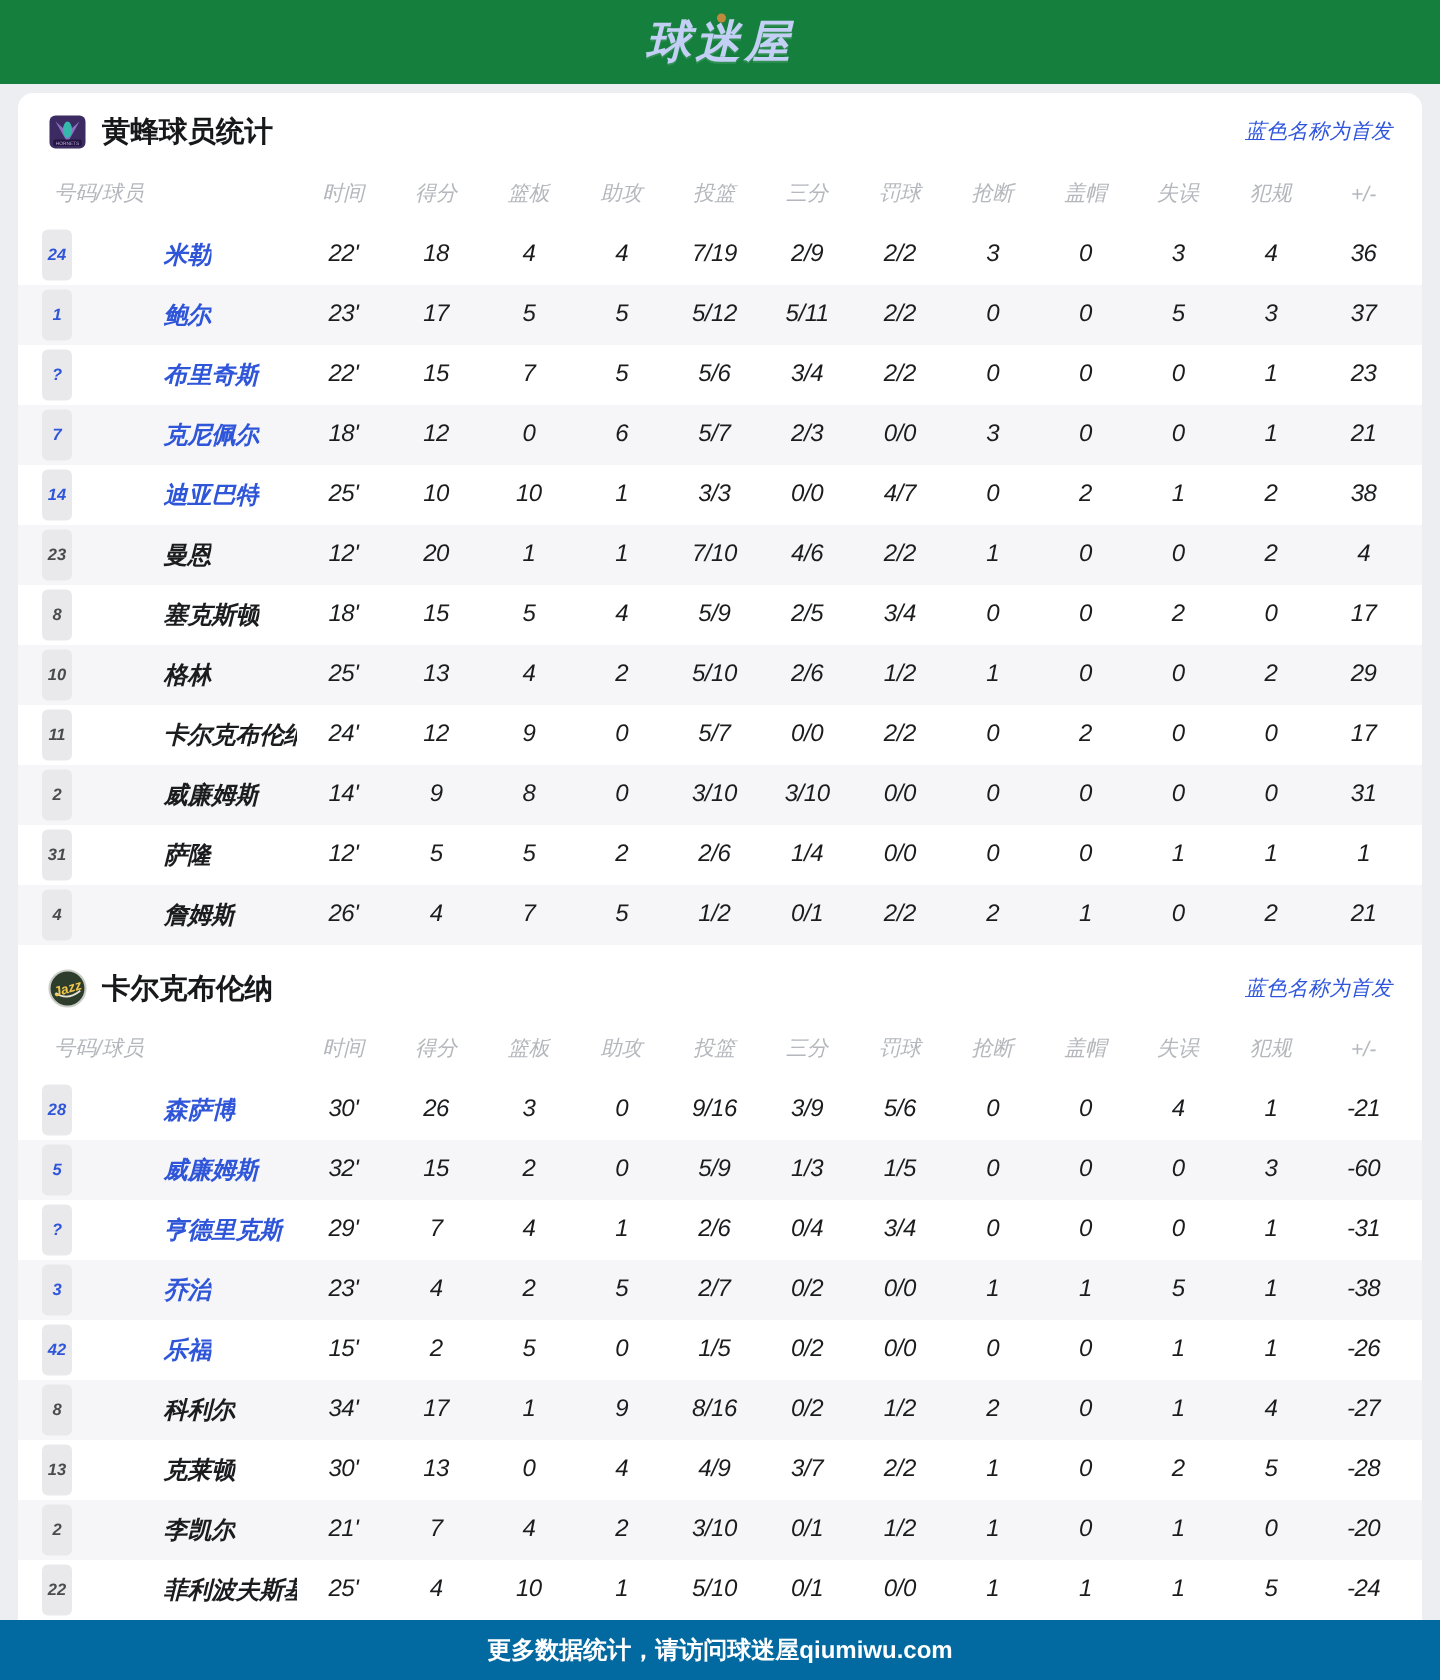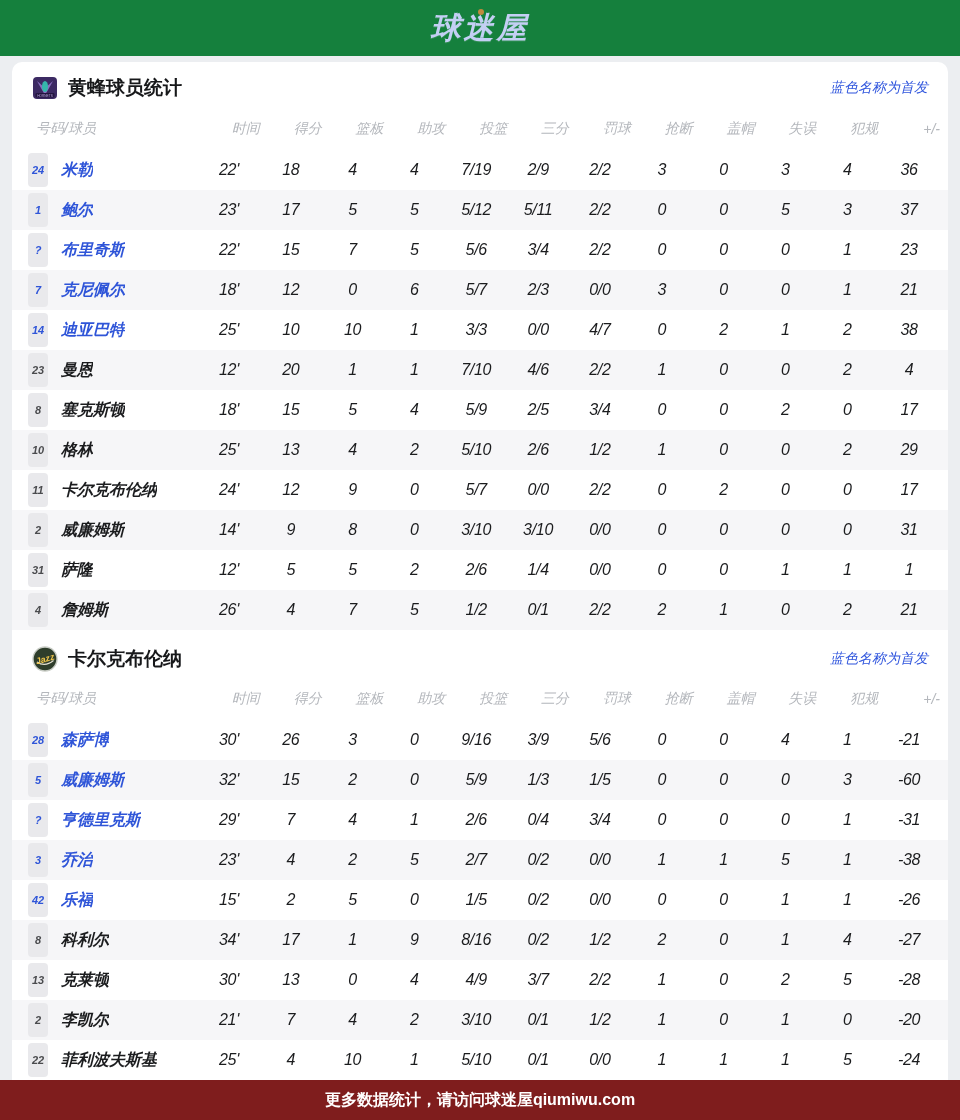--- a/index.html
+++ b/index.html
@@ -40,46 +40,46 @@
   .legend { margin-left: auto; font-size: 14px; color: #2f55dd; font-style: italic; }
   .thead, .row {
     display: grid;
     grid-template-columns: 170px repeat(12, 1fr);
     align-items: center;
     padding: 0 8px 0 16px;
   }
   .thead { height: 42px; }
   .th {
     color: #b4b7bc; font-size: 14px; font-style: italic;
-    text-align: right; white-space: nowrap;
+    text-align: center; white-space: nowrap;
   }
   .th.first { text-align: left; padding-left: 8px; }
   .row { height: 40px; }
   .row.alt { background: #f6f6f8; }
   .player-cell { display: flex; align-items: center; min-width: 0; }
   .badge {
     width: 20px; height: 34px; border-radius: 4px;
     background: #e9e9ec; color: #4a4b4e;
     font-size: 11px; font-weight: 700; font-style: italic;
     display: flex; align-items: center; justify-content: center;
     margin-right: 13px; flex: 0 0 auto;
   }
   .pname {
     font-size: 16px; font-weight: 600; font-style: italic;
-    color: #1b1c1e; white-space: nowrap; overflow: hidden;
+    color: #1b1c1e; white-space: nowrap; overflow: hidden; margin-left: 48px;
   }
   .row.starter .pname, .row.starter .badge { color: #2f55d8; }
   .td {
     text-align: center; font-size: 16px; font-weight: 500;
     font-style: italic; color: #1b1c1e; letter-spacing: -0.3px;
     white-space: nowrap;
   }
   
   .site-footer {
-    height: 40px; background: #7f1d1d;
+    height: 40px; background: #0369a1;
     display: flex; align-items: center; justify-content: center;
   }
   .footer-text { color: #ffffff; font-size: 16px; font-weight: 600; }
 </style>
 </head>
 <body>
 
 <header class="site-header">
   <div class="logo-wrap">
     <span class="logo-text">球迷屋</span>

